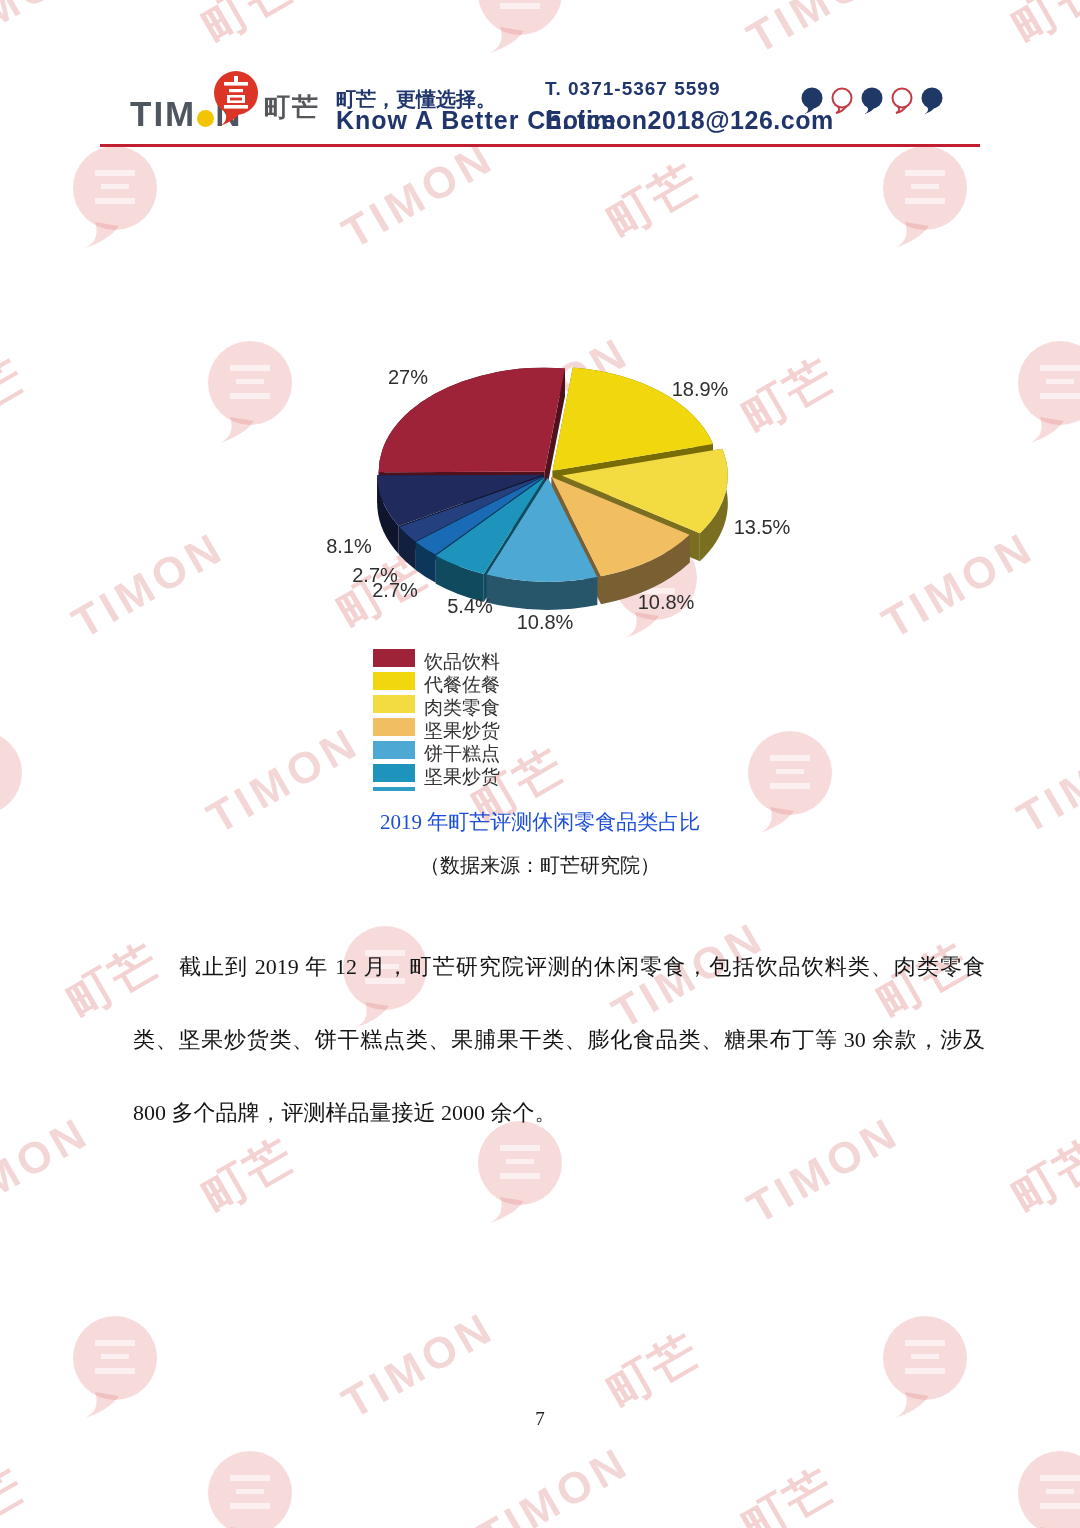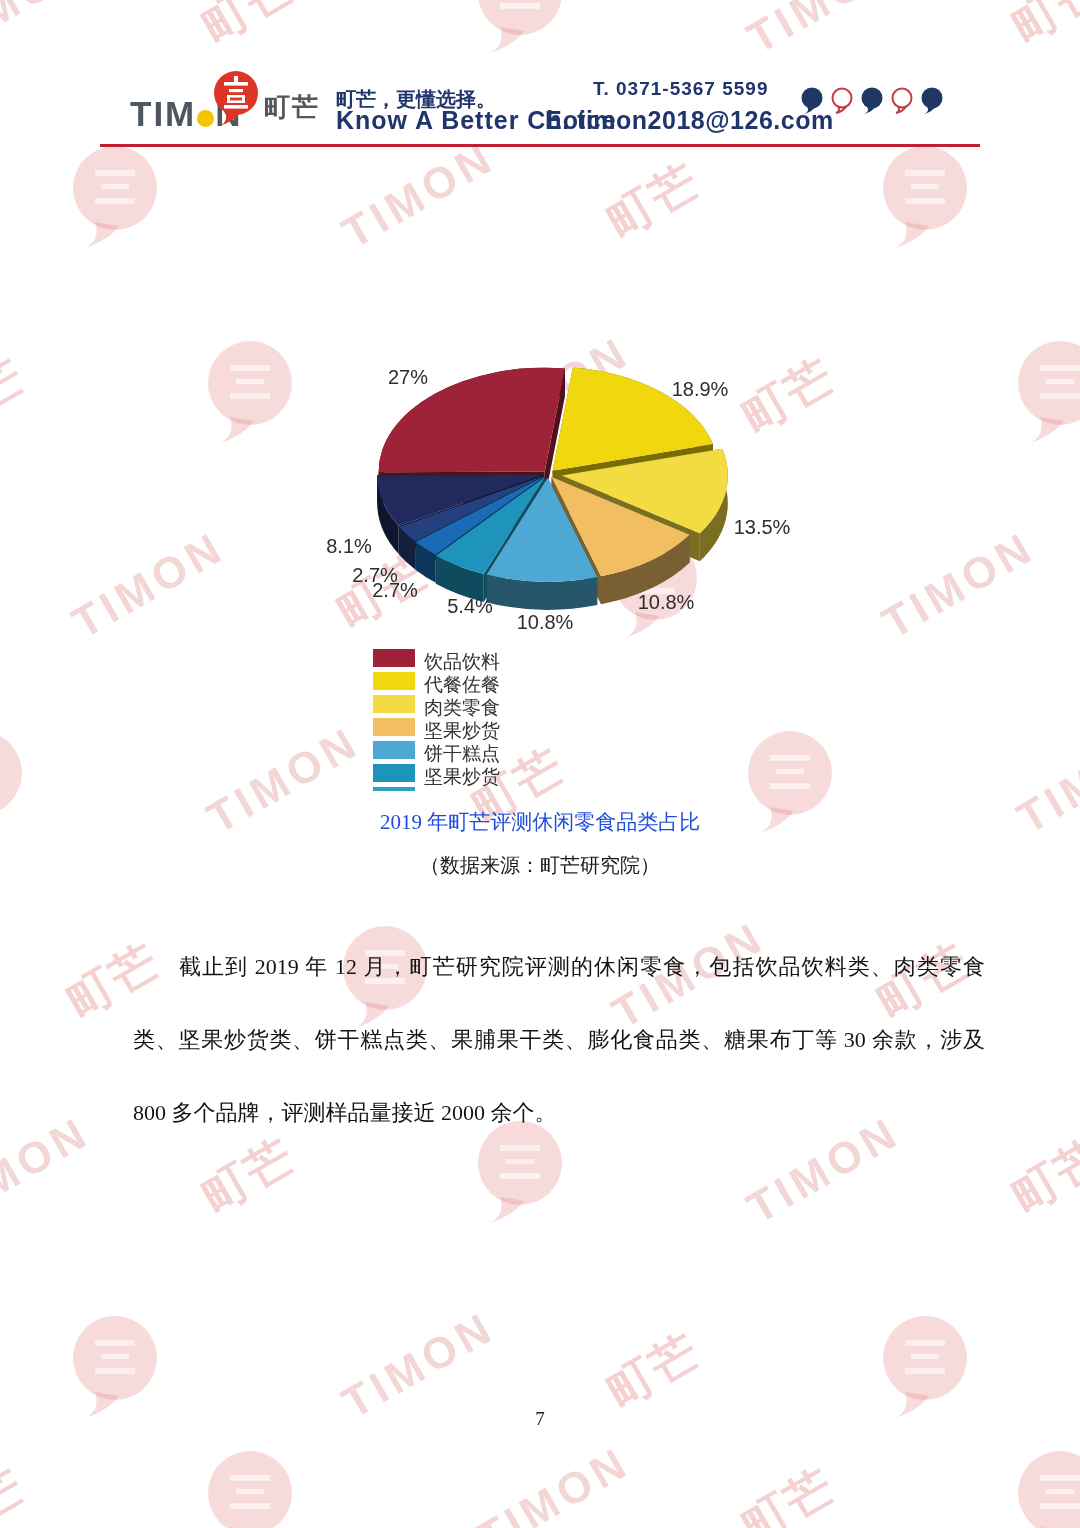--- a/index.html
+++ b/index.html
@@ -20,21 +20,21 @@
     color:#4e565f;
   }
   .logo-o {
     display:inline-block; width:17px; height:17px; border-radius:50%;
     background:#f2c500; vertical-align:baseline; margin:0 1px -1px 1px;
   }
   .brand-bubble { left:210px; top:68px; }
   .brand-cn { left:264px; top:90px; font-size:26px; font-weight:600; color:#55575b; letter-spacing:2px; }
   .tagline-cn { left:336px; top:86px; font-size:20px; font-weight:bold; color:#20356c; }
   .tagline-en { left:336px; top:106px; font-size:25px; font-weight:bold; color:#20356c; letter-spacing:1px; }
-  .contact-t  { left:545px; top:78px; font-size:19px; font-weight:bold; color:#20356c; letter-spacing:1px;margin-left:48px; }
+  .contact-t  { left:545px; top:78px; font-size:19px; font-weight:bold; color:#20356c; letter-spacing:1px; }
   .contact-e  { left:545px; top:106px; font-size:25px; font-weight:bold; color:#20356c; letter-spacing:0.5px; }
   .social { left:799px; top:86px; display:flex; gap:3px; }
   .divider { left:100px; top:144px; width:880px; height:3px; background:#c11e31; }
   
   .pie-svg { left:300px; top:340px; }
   .legend { left:373px; top:649px; }
   .legend-row { display:flex; align-items:flex-start; margin-bottom:5px; height:18px; }
   .legend-sw { width:42px; height:18px; flex:0 0 42px; }
   .legend-lbl {
     margin-left:9px; font-size:19px; color:#333;

